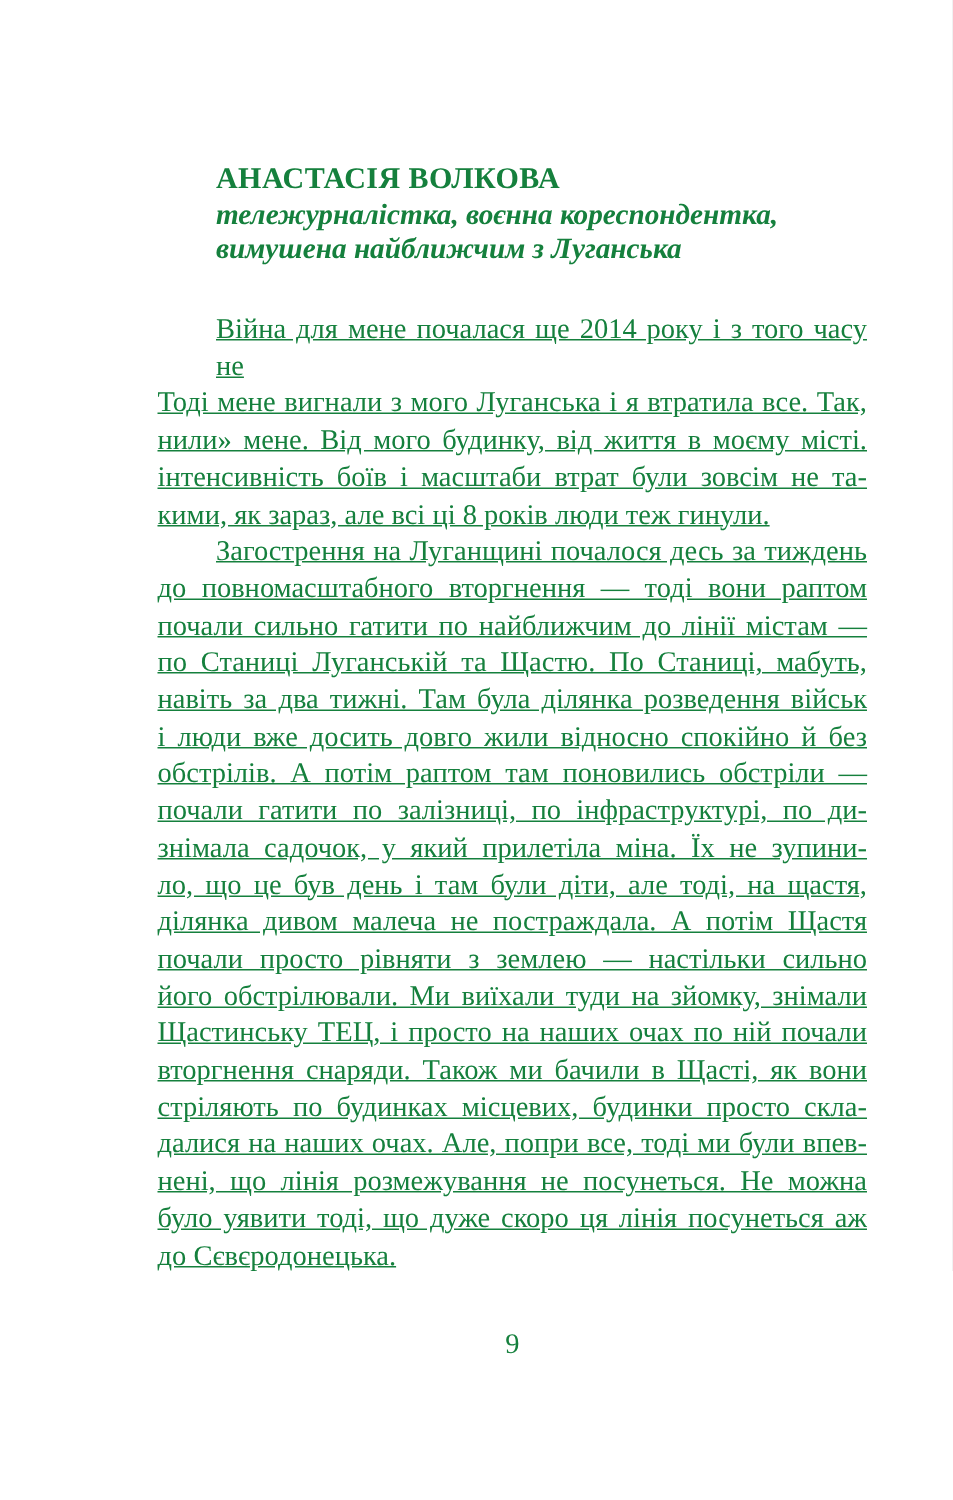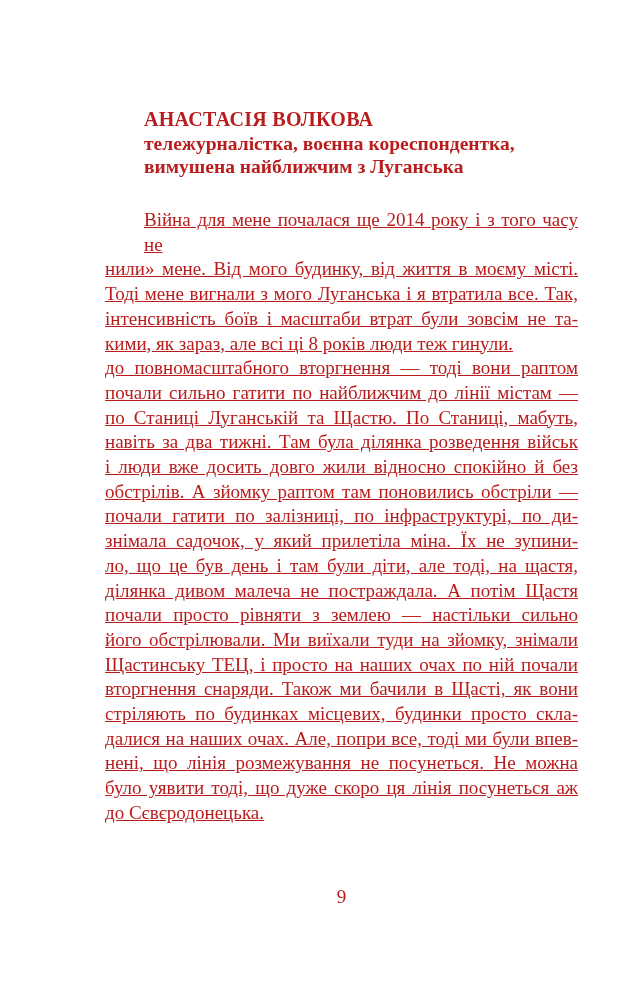--- a/index.html
+++ b/index.html
@@ -6,41 +6,42 @@
     margin: 0;
     padding: 0;
     background: #e8e8e8;
   }
   .page {
     position: relative;
     width: 635px;
     height: 1000px;
     margin: 0 auto;
     background: #ffffff;
-    color: #b91c1c;
+    color: #15803d;
     font-family: "Liberation Serif", "DejaVu Serif", serif;
     overflow: hidden;
   }
   .header-block {
     position: absolute;
     left: 144px;
     top: 106px;
     width: 434px;
   }
   .speaker-name {
     font-size: 20px;
     line-height: 27px;
     font-weight: bold;
     letter-spacing: 0.3px;
     margin: 0;
   }
   .speaker-subtitle {
     font-size: 19.5px;
     line-height: 22.8px;
     font-weight: bold;
+    font-style: italic;
     margin: 0;
   }
   .body-block {
     position: absolute;
     left: 105px;
     top: 208px;
     width: 473px;
     font-size: 19px;
     line-height: 24.7px;
     text-decoration: underline;
@@ -75,33 +76,34 @@
   <div class="header-block">
     <h1 class="speaker-name">АНАСТАСІЯ ВОЛКОВА</h1>
     <div class="speaker-subtitle">тележурналістка, воєнна кореспондентка,</div>
     <div class="speaker-subtitle">вимушена найближчим з Луганська</div>
   </div>
 
   <div class="body-block">
 
     <div class="para">
       <div class="line indent">Війна для мене почалася ще 2014 року і з того часу не</div>
+      <div class="line">Тоді мене вигнали з мого Луганська і я втратила все. Так,</div>
       <div class="line">нили» мене. Від мого будинку, від життя в моєму місті.</div>
-      <div class="line">Тоді мене вигнали з мого Луганська і я втратила все. Так,</div>
       <div class="line">інтенсивність боїв і масштаби втрат були зовсім не та-</div>
       <div class="line para-end">кими, як зараз, але всі ці 8 років люди теж гинули.</div>
     </div>
 
     <div class="para">
+      <div class="line indent">Загострення на Луганщині почалося десь за тиждень</div>
       <div class="line">до повномасштабного вторгнення — тоді вони раптом</div>
       <div class="line">почали сильно гатити по найближчим до лінії містам —</div>
       <div class="line">по Станиці Луганській та Щастю. По Станиці, мабуть,</div>
       <div class="line">навіть за два тижні. Там була ділянка розведення військ</div>
       <div class="line">і люди вже досить довго жили відносно спокійно й без</div>
-      <div class="line">обстрілів. А зйомку раптом там поновились обстріли —</div>
+      <div class="line">обстрілів. А потім раптом там поновились обстріли —</div>
       <div class="line">почали гатити по залізниці, по інфраструктурі, по ди-</div>
       <div class="line">знімала садочок, у який прилетіла міна. Їх не зупини-</div>
       <div class="line">ло, що це був день і там були діти, але тоді, на щастя,</div>
       <div class="line">ділянка дивом малеча не постраждала. А потім Щастя</div>
       <div class="line">почали просто рівняти з землею — настільки сильно</div>
       <div class="line">його обстрілювали. Ми виїхали туди на зйомку, знімали</div>
       <div class="line">Щастинську ТЕЦ, і просто на наших очах по ній почали</div>
       <div class="line">вторгнення снаряди. Також ми бачили в Щасті, як вони</div>
       <div class="line">стріляють по будинках місцевих, будинки просто скла-</div>
       <div class="line">далися на наших очах. Але, попри все, тоді ми були впев-</div>

